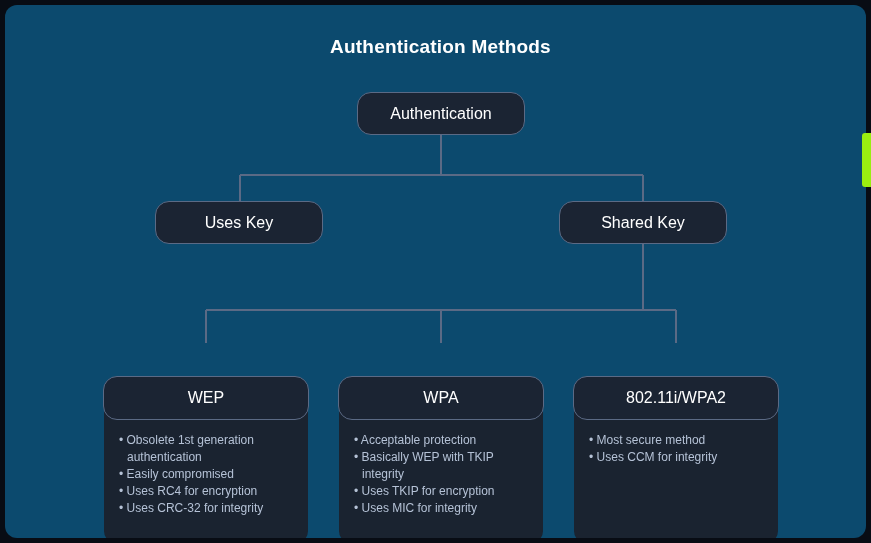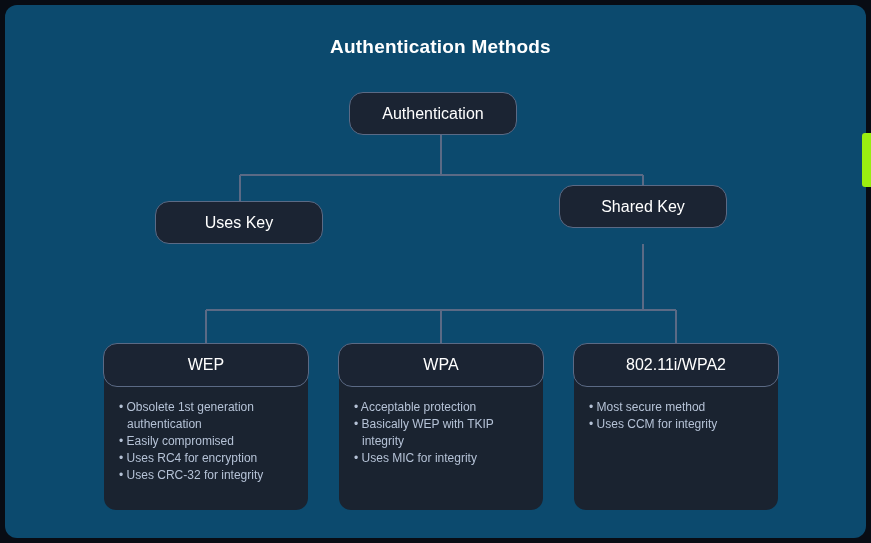--- a/index.html
+++ b/index.html
@@ -65,31 +65,32 @@
     border-radius: 14px;
     color: #ffffff;
     display: flex;
     align-items: center;
     justify-content: center;
     font-size: 16px;
     font-weight: normal;
     text-align: center;
   }
 
-  #node-root   { left: 344px; top: 87px;  width: 168px; height: 43px; }
+  #node-root   { left: 352px; top: 87px;  width: 168px; height: 43px; }
   #node-open   { left: 150px; top: 196px; width: 168px; height: 43px; }
-  #node-shared { left: 554px; top: 180px; width: 168px; height: 43px; }
+  #node-shared { left: 554px; top: 196px; width: 168px; height: 43px; }
 
   
   .card {
     position: absolute;
     box-sizing: border-box;
     width: 204px;
     background: #1a2330;
     border-radius: 12px;
+    margin-top: 33px;
   }
   #card-wep  { left: 99px;  top: 352px; height: 153px; }
   #card-wpa  { left: 334px; top: 352px; height: 153px; }
   #card-wpa2 { left: 569px; top: 352px; height: 153px; }
 
   .card-header {
     position: absolute;
     left: -1px;
     top: -14px;
     box-sizing: border-box;
@@ -181,20 +182,21 @@
       </div>
     </div>
 
     <div class="card" id="card-wpa">
       <div class="card-header">
         <span>WPA</span>
       </div>
       <div class="card-bullets">
         <p class="bullet">• Acceptable protection</p>
         <p class="bullet">• Basically WEP with TKIP integrity</p>
+        <p class="bullet">• Uses TKIP for encryption</p>
         <p class="bullet">• Uses MIC for integrity</p>
       </div>
     </div>
 
     <div class="card" id="card-wpa2">
       <div class="card-header">
         <span>802.11i/WPA2</span>
       </div>
       <div class="card-bullets">
         <p class="bullet">• Most secure method</p>

